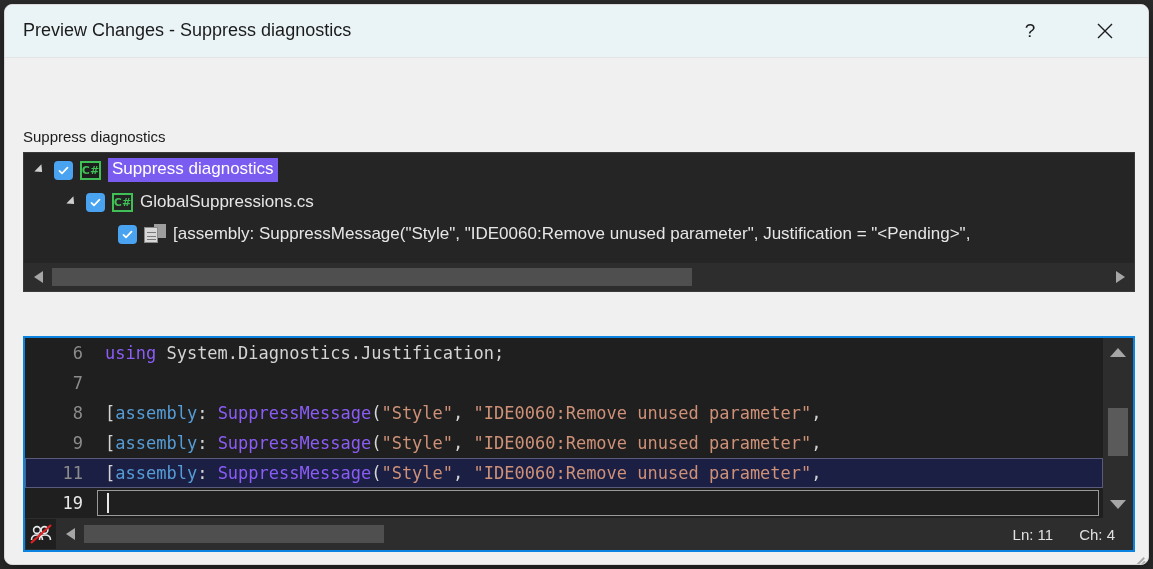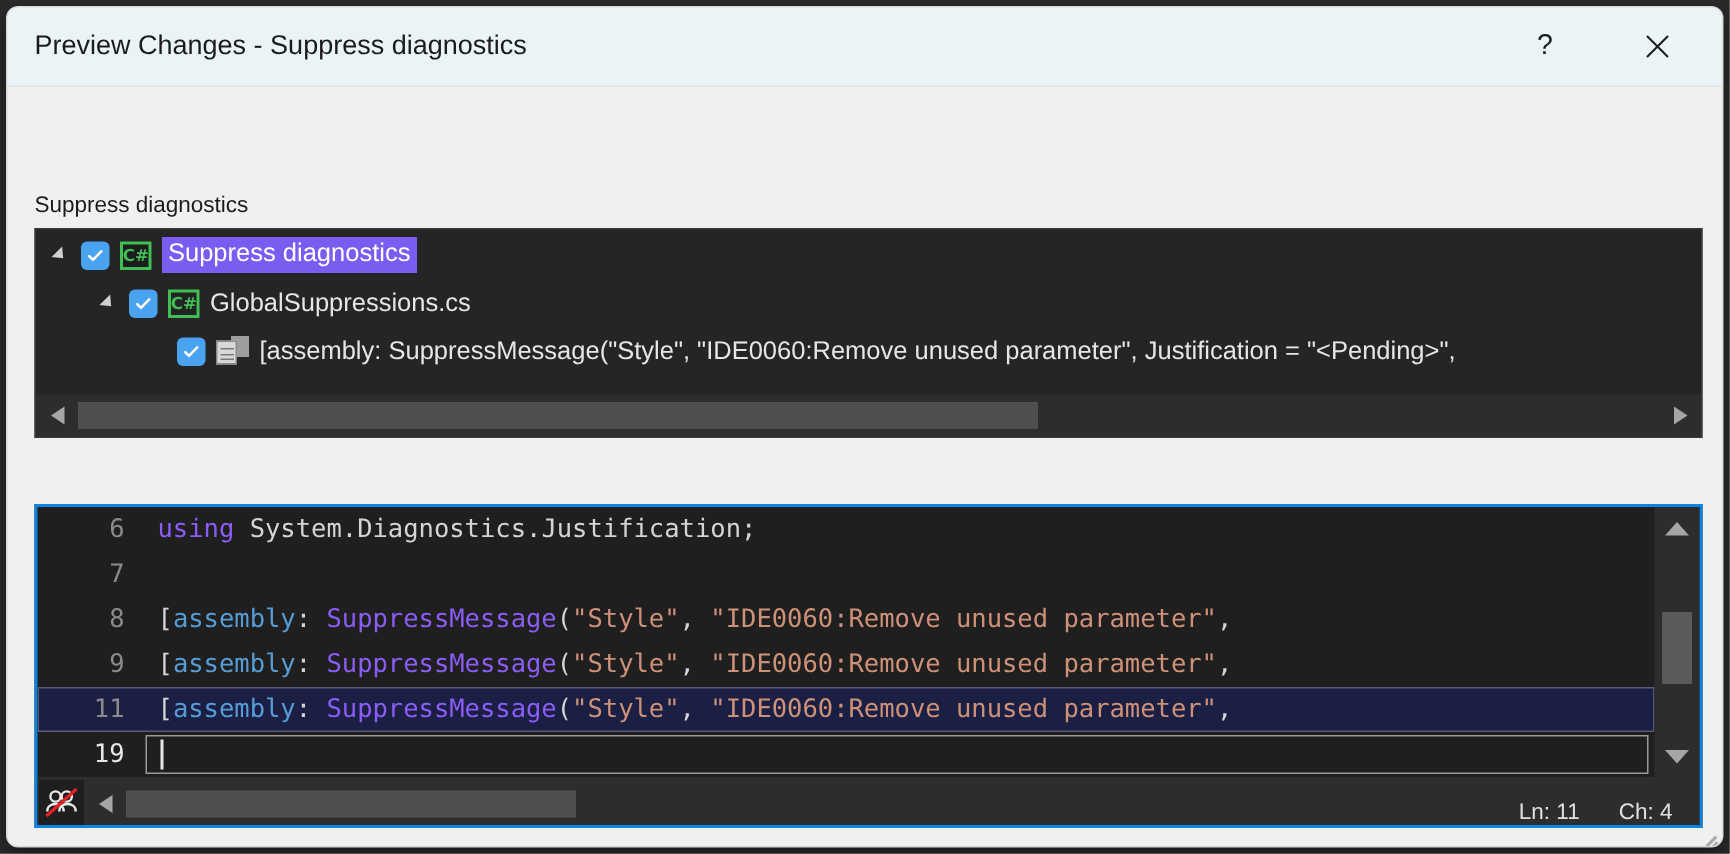--- a/index.html
+++ b/index.html
@@ -266,21 +266,21 @@
     position: absolute; left: 0; width: 20px;
     top: 42px; height: 48px;
     background: #5a5a5a;
   }
 
   
   .status {
     position: absolute;
     left: 0; right: 0; bottom: 0; height: 32px;
     background: #2d2d2d;
-    display: flex; align-items: flex-end;
+    display: flex; align-items: center;
   }
   .share-off {
     width: 30px; height: 30px;
     flex: 0 0 auto;
     margin-left: 1px;
     position: relative;
     display: flex; align-items: center; justify-content: center;
     background: #1f1f1f;
   }
   .share-off svg { display: block; }

